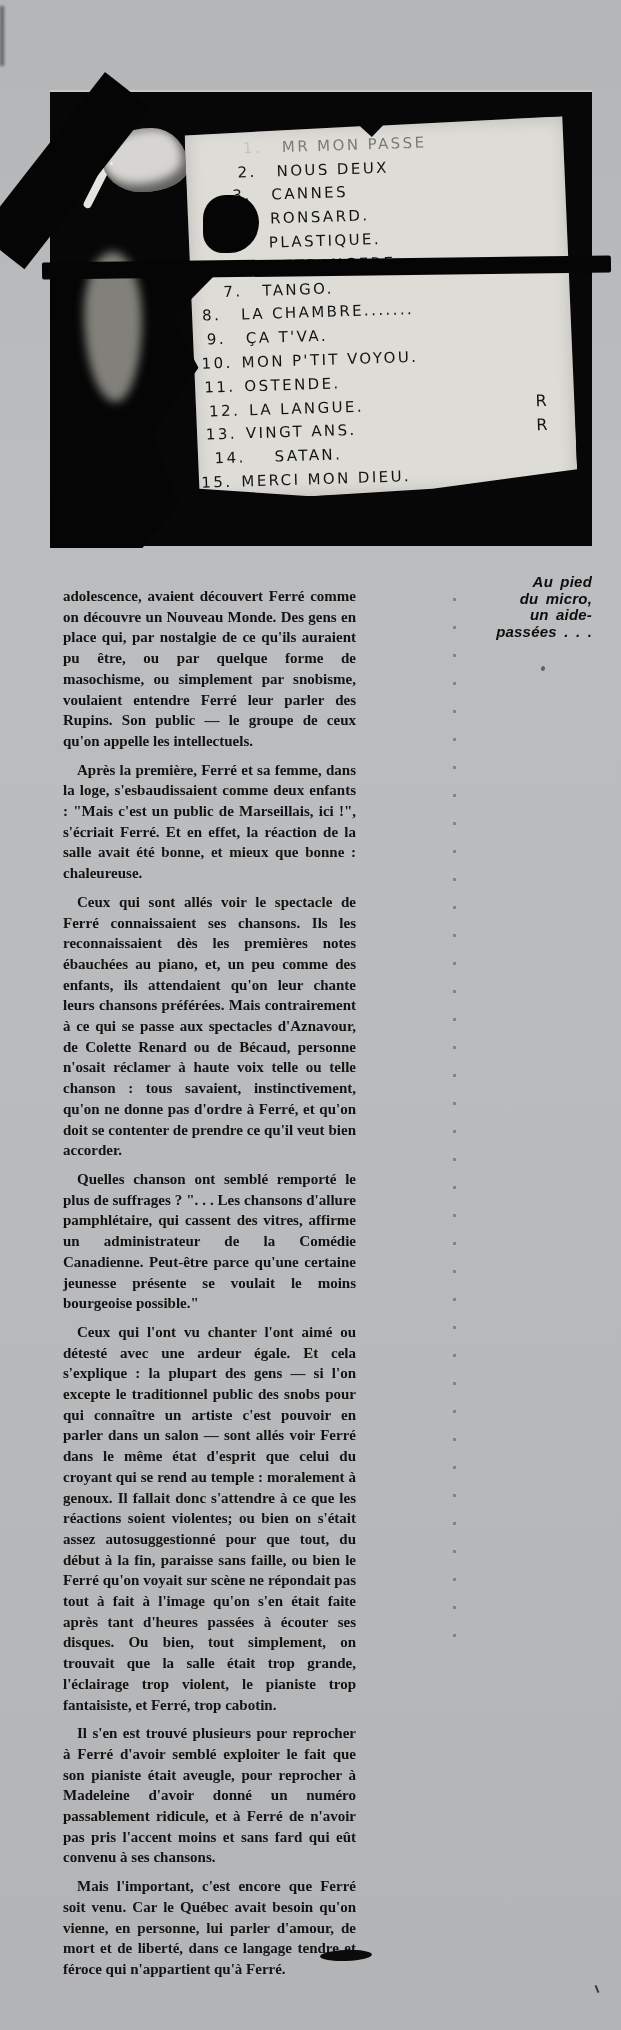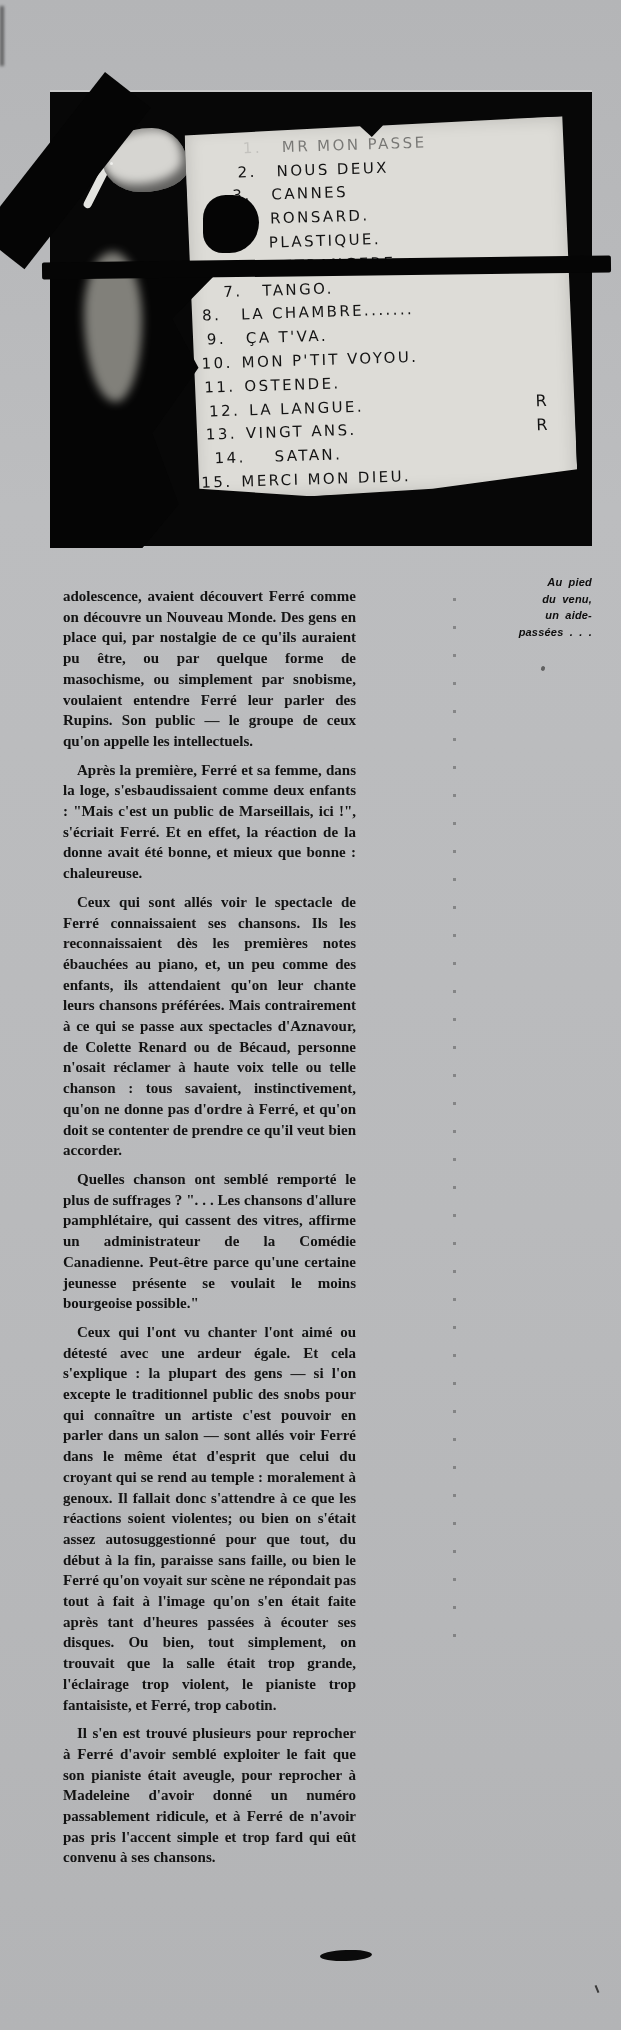--- a/index.html
+++ b/index.html
@@ -60,21 +60,21 @@
     transform:rotate(27deg); z-index:2; border-radius:4px;}
   .slash.s1{left:24px; top:32px;}
   .slash.s2{left:50px; top:40px; height:80px; width:8px;}
   .knee-blob{position:absolute; left:34px; top:160px; width:58px; height:150px;
     background:#97968f; opacity:.85; border-radius:50% 50% 45% 55%/40% 45% 55% 60%;
     filter:blur(5px); z-index:5;}
   .speck{position:absolute; background:#efefec; border-radius:50%; z-index:2;}
   
   .caption{position:absolute; left:470px; top:574px; width:122px; text-align:right;
     font-family:"Liberation Sans", sans-serif; font-weight:bold; font-style:italic;
-    font-size:11px; line-height:16.5px; color:#0d0d0d; letter-spacing:.2px; word-spacing:3px;}
+    font-size:15px; line-height:16.5px; color:#0d0d0d; letter-spacing:.2px; word-spacing:3px;}
   
   .article{position:absolute; left:55px; top:578px; width:309px;
     font-family:"Liberation Serif", serif; font-weight:700; font-size:15px;
     line-height:20.7px; color:#131313; text-align:justify;}
   .article p{margin:8px; text-indent:14px;}
   .article p:first-child{text-indent:0;}
   .end-mark{position:absolute; left:320px; top:1950px; width:52px; height:11px;
     background:#0b0b0b; border-radius:50%; transform:rotate(-2deg);}
   
   .fold-dots{position:absolute; left:453px; top:598px; width:3px; height:1045px;
@@ -180,32 +180,33 @@
 
     <div class="stand-arm"></div>
     <div class="mic-clip"></div>
     <div class="corner-shadow"></div>
     <div class="knee-blob"></div>
     <div class="boom-bar"></div>
   </div>
 
   <div class="caption">
       <div class="cap-line">Au pied</div>
-      <div class="cap-line">du venu,</div>
+      <div class="cap-line">du micro,</div>
       <div class="cap-line">un aide-</div>
       <div class="cap-line">passées . . .</div>
     </div>
 
   <div class="article">
       <p>adolescence, avaient découvert Ferré comme on découvre un Nouveau Monde. Des gens en place qui, par nostalgie de ce qu'ils auraient pu être, ou par quelque forme de masochisme, ou simplement par snobisme, voulaient entendre Ferré leur parler des Rupins. Son public — le groupe de ceux qu'on appelle les intellectuels.</p>
-      <p>Après la première, Ferré et sa femme, dans la loge, s'esbaudissaient comme deux enfants : "Mais c'est un public de Marseillais, ici !", s'écriait Ferré. Et en effet, la réaction de la donne avait été bonne, et mieux que bonne : chaleureuse.</p>
+      <p>Après la première, Ferré et sa femme, dans la loge, s'esbaudissaient comme deux enfants : "Mais c'est un public de Marseillais, ici !", s'écriait Ferré. Et en effet, la réaction de la salle avait été bonne, et mieux que bonne : chaleureuse.</p>
       <p>Ceux qui sont allés voir le spectacle de Ferré connaissaient ses chansons. Ils les reconnaissaient dès les premières notes ébauchées au piano, et, un peu comme des enfants, ils attendaient qu'on leur chante leurs chansons préférées. Mais contrairement à ce qui se passe aux spectacles d'Aznavour, de Colette Renard ou de Bécaud, personne n'osait réclamer à haute voix telle ou telle chanson : tous savaient, instinctivement, qu'on ne donne pas d'ordre à Ferré, et qu'on doit se contenter de prendre ce qu'il veut bien accorder.</p>
       <p>Quelles chanson ont semblé remporté le plus de suffrages ? ". . . Les chansons d'allure pamphlétaire, qui cassent des vitres, affirme un administrateur de la Comédie Canadienne. Peut-être parce qu'une certaine jeunesse présente se voulait le moins bourgeoise possible."</p>
       <p>Ceux qui l'ont vu chanter l'ont aimé ou détesté avec une ardeur égale. Et cela s'explique : la plupart des gens — si l'on excepte le traditionnel public des snobs pour qui connaître un artiste c'est pouvoir en parler dans un salon — sont allés voir Ferré dans le même état d'esprit que celui du croyant qui se rend au temple : moralement à genoux. Il fallait donc s'attendre à ce que les réactions soient violentes; ou bien on s'était assez autosuggestionné pour que tout, du début à la fin, paraisse sans faille, ou bien le Ferré qu'on voyait sur scène ne répondait pas tout à fait à l'image qu'on s'en était faite après tant d'heures passées à écouter ses disques. Ou bien, tout simplement, on trouvait que la salle était trop grande, l'éclairage trop violent, le pianiste trop fantaisiste, et Ferré, trop cabotin.</p>
-      <p>Il s'en est trouvé plusieurs pour reprocher à Ferré d'avoir semblé exploiter le fait que son pianiste était aveugle, pour reprocher à Madeleine d'avoir donné un numéro passablement ridicule, et à Ferré de n'avoir pas pris l'accent simple et trop fard qui eût convenu à ses chansons.</p>
+      <p>Il s'en est trouvé plusieurs pour reprocher à Ferré d'avoir semblé exploiter le fait que son pianiste était aveugle, pour reprocher à Madeleine d'avoir donné un numéro passablement ridicule, et à Ferré de n'avoir pas pris l'accent moins et sans fard qui eût convenu à ses chansons.</p>
+      <p>Mais l'important, c'est encore que Ferré soit venu. Car le Québec avait besoin qu'on vienne, en personne, lui parler d'amour, de mort et de liberté, dans ce langage tendre et féroce qui n'appartient qu'à Ferré.</p>
     </div>
 
   <div class="end-mark"></div>
 
   <div class="fold-dots"></div>
   <div class="artifact-dot"></div>
   <div class="artifact-tick"></div>
   <div class="edge-smudge"></div>
 </div>
 

